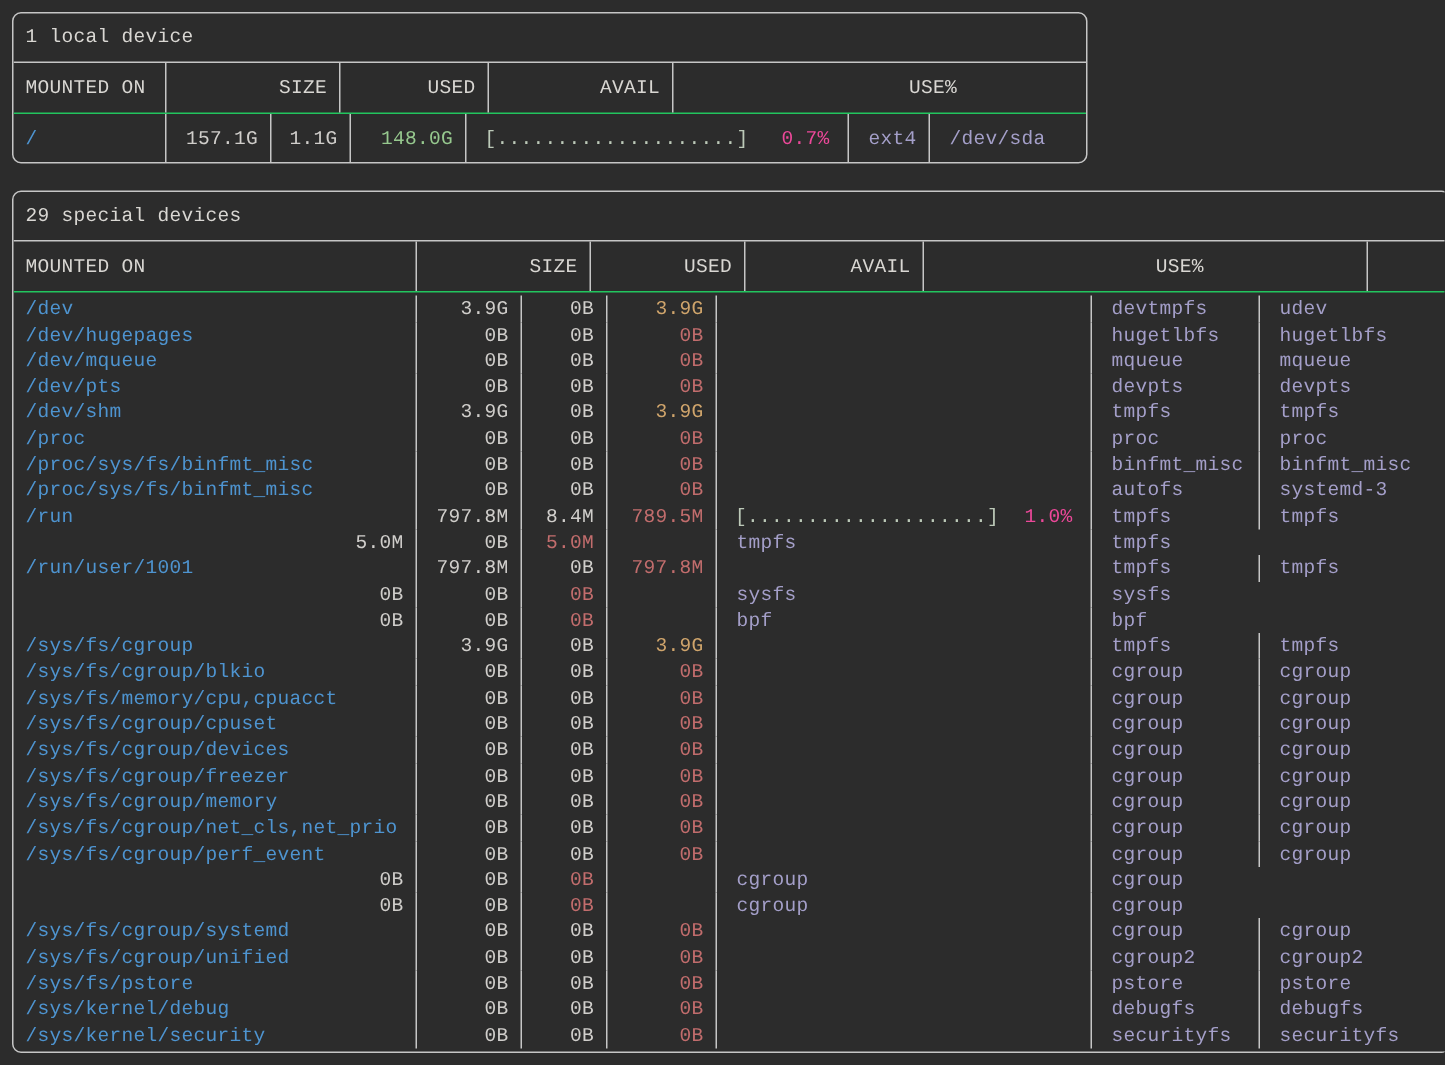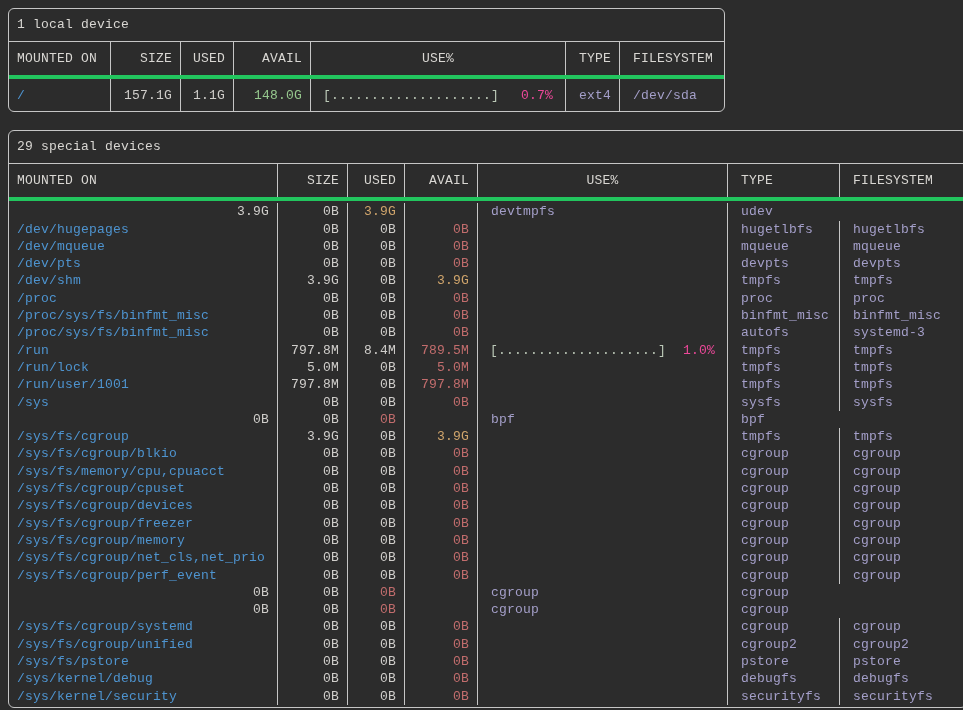--- a/index.html
+++ b/index.html
@@ -20,21 +20,21 @@
     overflow:hidden;
   }
   .t0{width:717px;margin-bottom:18px;}
   .t1{width:959px;}
   .ttitle{
     height:32px;line-height:32px;
     padding:0 8px;
     border-bottom:1px solid #c6c6c6;
     white-space:pre;
   }
-  .thead{display:grid;height:33px;border-bottom:4px solid #22c55e;}
+  .thead{display:grid;height:33px;border-bottom:1px solid #22c55e;gap:46px;}
   .t0 .thead, .t0 .trow{grid-template-columns:102px 70px 53px 77px 255px 54px 104px;}
   .t1 .thead, .t1 .trow{grid-template-columns:269px 70px 57px 73px 250px 112px 114px;}
   .hcell{
     padding:0 8px;
     display:flex;align-items:center;
     border-right:1px solid #c6c6c6;
     box-sizing:border-box;
     white-space:pre;
   }
   .hcell:last-child{border-right:none;}
@@ -99,20 +99,21 @@
         <div class="hcell col0 ">MOUNTED ON</div>
         <div class="hcell col1 a-right">SIZE</div>
         <div class="hcell col2 a-right">USED</div>
         <div class="hcell col3 a-right">AVAIL</div>
         <div class="hcell col4 a-center">USE%</div>
         <div class="hcell col5 pad-type">TYPE</div>
         <div class="hcell col6 pad-type">FILESYSTEM</div>
       </div>
     <div class="tbody">
         <div class="trow">
+          <div class="cell c-path">/dev</div>
           <div class="cell c-val num">3.9G</div>
           <div class="cell c-val num">0B</div>
           <div class="cell num c-yellow">3.9G</div>
           <div class="cell usebar"></div>
           <div class="cell c-type">devtmpfs</div>
           <div class="cell c-type">udev</div>
         </div>
         <div class="trow">
           <div class="cell c-path">/dev/hugepages</div>
           <div class="cell c-val num">0B</div>
@@ -179,39 +180,37 @@
         <div class="trow">
           <div class="cell c-path">/run</div>
           <div class="cell c-val num">797.8M</div>
           <div class="cell c-val num">8.4M</div>
           <div class="cell num c-red">789.5M</div>
           <div class="cell usebar"><span class="bar">[....................]</span><span class="pct">1.0%</span></div>
           <div class="cell c-type">tmpfs</div>
           <div class="cell c-type">tmpfs</div>
         </div>
         <div class="trow">
-          <div class="cell c-path">/run/lock</div>
           <div class="cell c-val num">5.0M</div>
           <div class="cell c-val num">0B</div>
           <div class="cell num c-red">5.0M</div>
           <div class="cell usebar"></div>
           <div class="cell c-type">tmpfs</div>
           <div class="cell c-type">tmpfs</div>
         </div>
         <div class="trow">
           <div class="cell c-path">/run/user/1001</div>
           <div class="cell c-val num">797.8M</div>
           <div class="cell c-val num">0B</div>
           <div class="cell num c-red">797.8M</div>
           <div class="cell usebar"></div>
           <div class="cell c-type">tmpfs</div>
           <div class="cell c-type">tmpfs</div>
         </div>
         <div class="trow">
-          <div class="cell c-path">/sys</div>
           <div class="cell c-val num">0B</div>
           <div class="cell c-val num">0B</div>
           <div class="cell num c-red">0B</div>
           <div class="cell usebar"></div>
           <div class="cell c-type">sysfs</div>
           <div class="cell c-type">sysfs</div>
         </div>
         <div class="trow">
           <div class="cell c-val num">0B</div>
           <div class="cell c-val num">0B</div>

